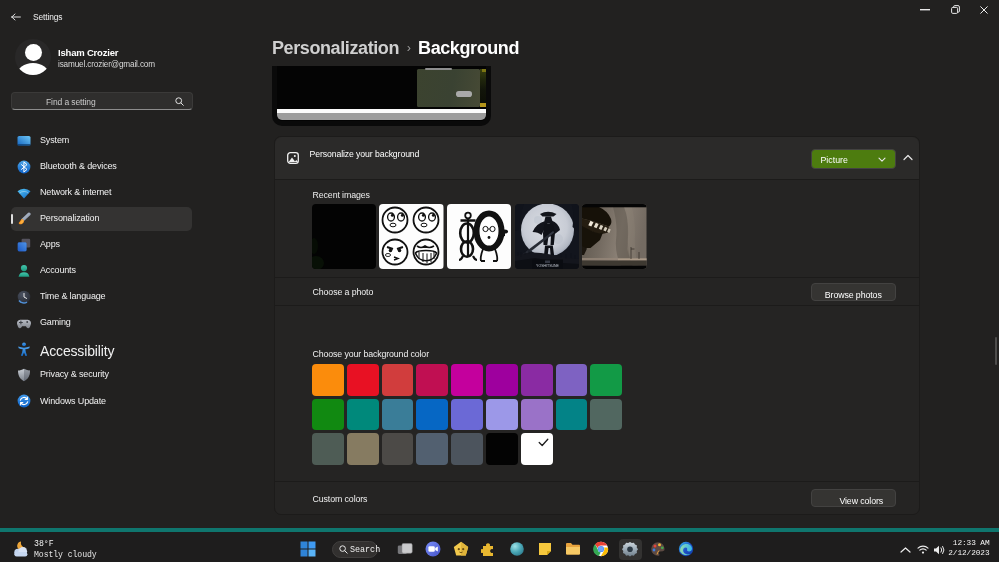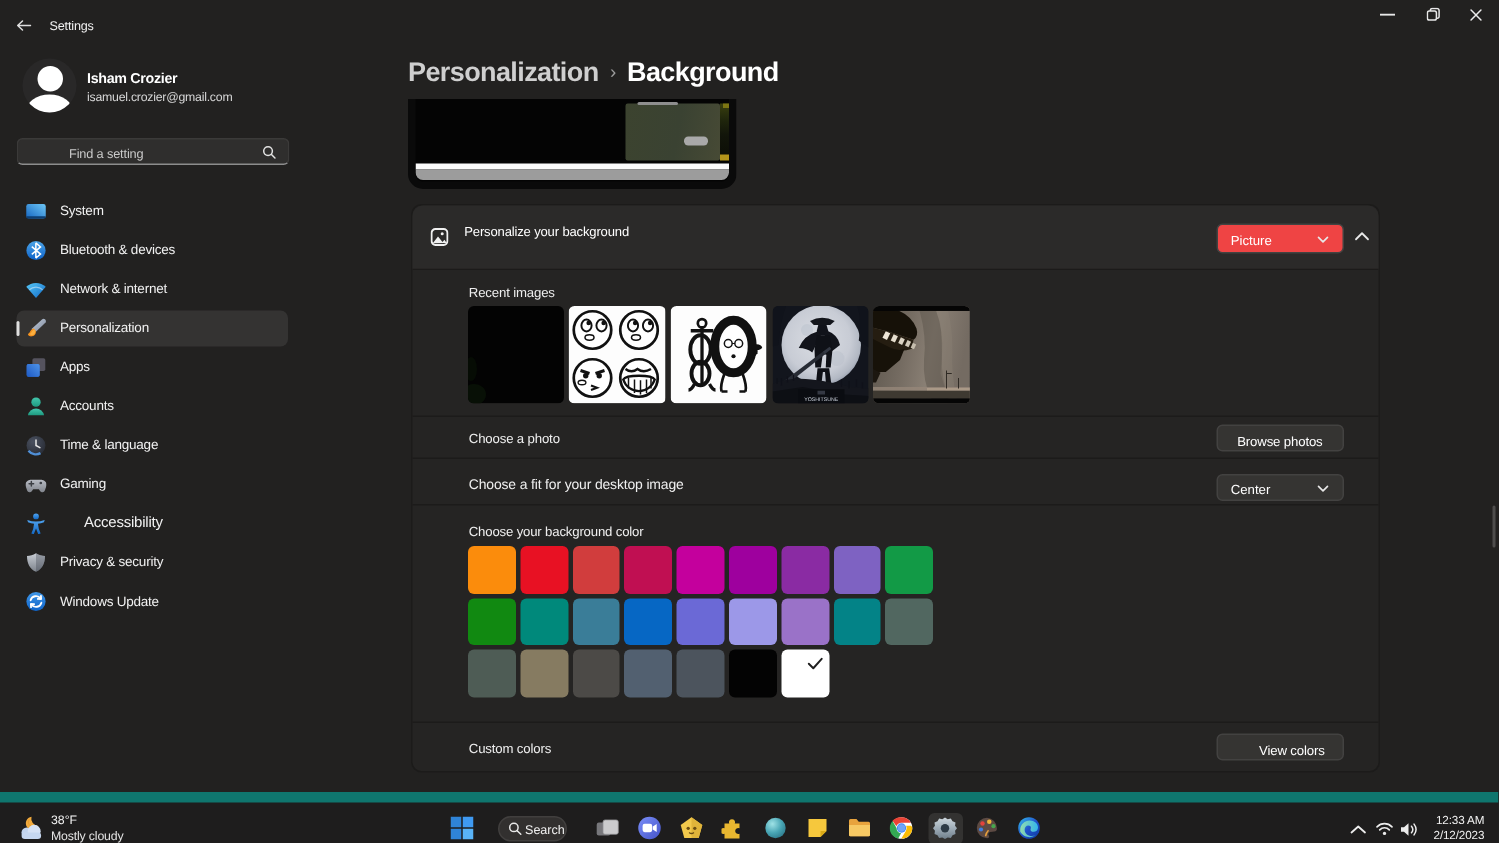--- a/index.html
+++ b/index.html
@@ -143,21 +143,21 @@
       <div class="abs" style="left:16.5px;top:311.9px;width:14px;height:14px;"><svg width="14" height="14" viewBox="0 0 14 14">
           <defs>
             <linearGradient id="gax" x1="0" y1="0" x2="0" y2="1">
               <stop offset="0" stop-color="#4fa3ef"></stop>
               <stop offset="1" stop-color="#1368c4"></stop>
             </linearGradient>
           </defs>
           <circle cx="7" cy="2.3" r="1.9" fill="url(#gax)"></circle>
           <path d="M1.2 4.6 a16 16 0 0 0 11.6 0 l-0.5 1.6 a14 14 0 0 1-4 1 l0.6 3.4 1.2 3 -1.6 0.6 -1.5-3.8 -1.5 3.8 -1.6-0.6 1.2-3 0.6-3.4 a14 14 0 0 1-4-1 Z" fill="url(#gax)"></path>
         </svg></div>
-    <div class="abs" style="left:40px;top:313.4px;font-size:10px;letter-spacing:-0.15px;color:#f1f1f1;white-space:nowrap;margin-left:16px;">Accessibility</div>
+    <div class="abs" style="left:40px;top:313.4px;font-size:14px;letter-spacing:-0.15px;color:#f1f1f1;white-space:nowrap;">Accessibility</div>
       <div class="abs" style="left:16.5px;top:337.95000000000005px;width:14px;height:14px;"><svg width="14" height="14" viewBox="0 0 14 14">
           <defs>
             <linearGradient id="gpv" x1="0" y1="0" x2="0" y2="1">
               <stop offset="0" stop-color="#c8cdd4"></stop>
               <stop offset="1" stop-color="#7d838c"></stop>
             </linearGradient>
           </defs>
           <path d="M7 0.8 C9 2 11 2.5 13 2.6 C13 7.5 11.2 11.4 7 13.2 C2.8 11.4 1 7.5 1 2.6 C3 2.5 5 2 7 0.8 Z" fill="url(#gpv)"></path>
           <path d="M7 0.8 C9 2 11 2.5 13 2.6 C13 7.5 11.2 11.4 7 13.2 Z" fill="rgba(60,66,76,0.35)"></path>
         </svg></div>
@@ -208,21 +208,21 @@
   <div class="abs" style="left:33.5px;top:106px;width:646px;height:378.5px;background:#252423;border-radius:7px;border:1px solid #1c1b1a;">
 
     <div class="abs" style="left:0;top:0;width:100%;height:42.5px;background:#2b2a29;border-radius:7px 7px 0 0;border-bottom:1px solid #1c1b1a;">
       <svg class="abs" style="left:12px;top:15px;" width="12" height="12" viewBox="0 0 12 12">
         <rect x="0.7" y="0.7" width="10.6" height="10.6" rx="2.6" stroke="#f0f0f0" stroke-width="1.3" fill="none"></rect>
         <circle cx="7.8" cy="3.9" r="1" fill="#f0f0f0"></circle>
         <path d="M1.5 10.2 L5 5.6 L8 9.4 L9.3 7.9 L10.8 10 Z" fill="#f0f0f0"></path>
       </svg>
       <div class="abs" style="left:35px;top:11.5px;font-size:8.7px;letter-spacing:-0.1px;color:#ffffff;">Personalize your background</div>
 
-      <div class="abs" style="left:536.5px;top:11.5px;width:85px;height:20.5px;background:#ef4444;border:1px solid #434241;border-radius:4px;padding-left:44px;">
+      <div class="abs" style="left:536.5px;top:11.5px;width:85px;height:20.5px;background:#4d7c0f;border:1px solid #434241;border-radius:4px;padding-left:44px;">
         <div class="abs" style="left:8.5px;top:5px;font-size:8.8px;color:#fff;">Picture</div>
         <svg class="abs" style="right:9px;top:7px;" width="8" height="6" viewBox="0 0 8 6">
             <path d="M1 1.2 L4 4.2 L7 1.2" stroke="#e8e8e8" stroke-width="1.1" fill="none" stroke-linecap="round" stroke-linejoin="round"></path>
           </svg>
       </div>
       <svg class="abs" style="left:628px;top:17px;" width="10" height="7" viewBox="0 0 10 7">
           <path d="M1 5.5 L5 1.5 L9 5.5" stroke="#e8e8e8" stroke-width="1.2" fill="none" stroke-linecap="round" stroke-linejoin="round"></path>
         </svg>
     </div>
 
@@ -347,29 +347,20 @@
         </div>
     </div>
 
     <div class="abs" style="left:0;top:141px;width:100%;height:28px;border-bottom:1px solid #1c1b1a;">
       <div class="abs" style="left:38px;top:8.5px;font-size:8.8px;letter-spacing:-0.1px;color:#f0f0f0;">Choose a photo</div>
       <div class="abs btn" style="left:536.5px;top:5px;width:84.5px;height:18px;background:#353432;border:1px solid #434241;border-radius:4px;text-align:center;">
         <span style="font-size:8.8px;letter-spacing:-0.1px;line-height:17px;color:#fff;">Browse photos</span>
       </div>
     </div>
 
-    <div class="abs" style="left:0;top:169px;width:100%;height:31px;border-bottom:1px solid #1c1b1a;">
-      <div class="abs" style="left:38px;top:12px;font-size:9.3px;letter-spacing:-0.1px;color:#f0f0f0;">Choose a fit for your desktop image</div>
-      <div class="abs" style="left:536.5px;top:9.5px;width:85px;height:18.5px;background:#353432;border:1px solid #434241;border-radius:4px;">
-        <div class="abs" style="left:8.5px;top:4.5px;font-size:8.8px;color:#fff;">Center</div>
-        <svg class="abs" style="right:9px;top:6.5px;" width="8" height="6" viewBox="0 0 8 6">
-            <path d="M1 1.2 L4 4.2 L7 1.2" stroke="#e8e8e8" stroke-width="1.1" fill="none" stroke-linecap="round" stroke-linejoin="round"></path>
-          </svg>
-      </div>
-    </div>
 
     <div class="abs" style="left:0;top:200px;width:100%;height:145px;border-bottom:1px solid #1c1b1a;">
       <div class="abs" style="left:38px;top:11.5px;font-size:8.8px;letter-spacing:-0.12px;color:#f0f0f0;">Choose your background color</div>
       <div id="swatches" class="abs" style="left:37.5px;top:27px;">
           <div class="abs" style="left:0px;top:0px;width:31.8px;height:31.8px;background:#fb8c0c;border-radius:4px;"></div>
           <div class="abs" style="left:34.8px;top:0px;width:31.8px;height:31.8px;background:#e81123;border-radius:4px;"></div>
           <div class="abs" style="left:69.6px;top:0px;width:31.8px;height:31.8px;background:#d13d3d;border-radius:4px;"></div>
           <div class="abs" style="left:104.39999999999999px;top:0px;width:31.8px;height:31.8px;background:#c00f52;border-radius:4px;"></div>
           <div class="abs" style="left:139.2px;top:0px;width:31.8px;height:31.8px;background:#c4009d;border-radius:4px;"></div>
           <div class="abs" style="left:174px;top:0px;width:31.8px;height:31.8px;background:#9e009e;border-radius:4px;"></div>
@@ -402,21 +393,21 @@
       <div class="abs" style="left:38px;top:11.5px;font-size:8.8px;letter-spacing:-0.1px;color:#f0f0f0;">Custom colors</div>
       <div class="abs btn" style="left:536.5px;top:7px;width:84.5px;height:18px;background:#353432;border:1px solid #434241;border-radius:4px;text-align:center;padding-left:16px;">
         <span style="font-size:8.8px;letter-spacing:-0.1px;line-height:17px;color:#fff;">View colors</span>
       </div>
     </div>
   </div>
 </div>
 
 <div class="abs" style="left:994.5px;top:337px;width:2px;height:28px;background:#4e4d4c;border-radius:1px;"></div>
 
-<div class="abs" style="left:0;top:528px;width:999px;height:34px;background:#1e1d1d;border-top:7px solid #0f766e;">
+<div class="abs" style="left:0;top:528px;width:999px;height:34px;background:#1e1d1d;border-top:4px solid #0f766e;font-family:Liberation Mono, monospace;">
 
   <svg class="abs" style="left:12px;top:9px;" width="18" height="17" viewBox="0 0 18 17">
     <path d="M9 0.5 a4.4 4.4 0 1 0 4.6 6.2 a5 5 0 0 1-4.6-6.2" fill="#f0a93c"></path>
     <path d="M7.5 2.2 a3 3 0 0 0 3.6 4.6" fill="none" stroke="#d88f28" stroke-width="0.6" opacity="0.6"></path>
     <circle cx="5.8" cy="11.2" r="3.5" fill="#c2d4ee"></circle>
     <circle cx="10.8" cy="10.2" r="4.3" fill="#d6e2f5"></circle>
     <rect x="2.4" y="11" width="13" height="4.4" rx="2.2" fill="#c6d7f0"></rect>
   </svg>
   <div class="abs" style="left:34px;top:6.5px;font-size:8.2px;color:#f2f2f2;">38°F</div>
   <div class="abs" style="left:34px;top:17.5px;font-size:8.2px;letter-spacing:-0.1px;color:#e4e4e4;">Mostly cloudy</div>

